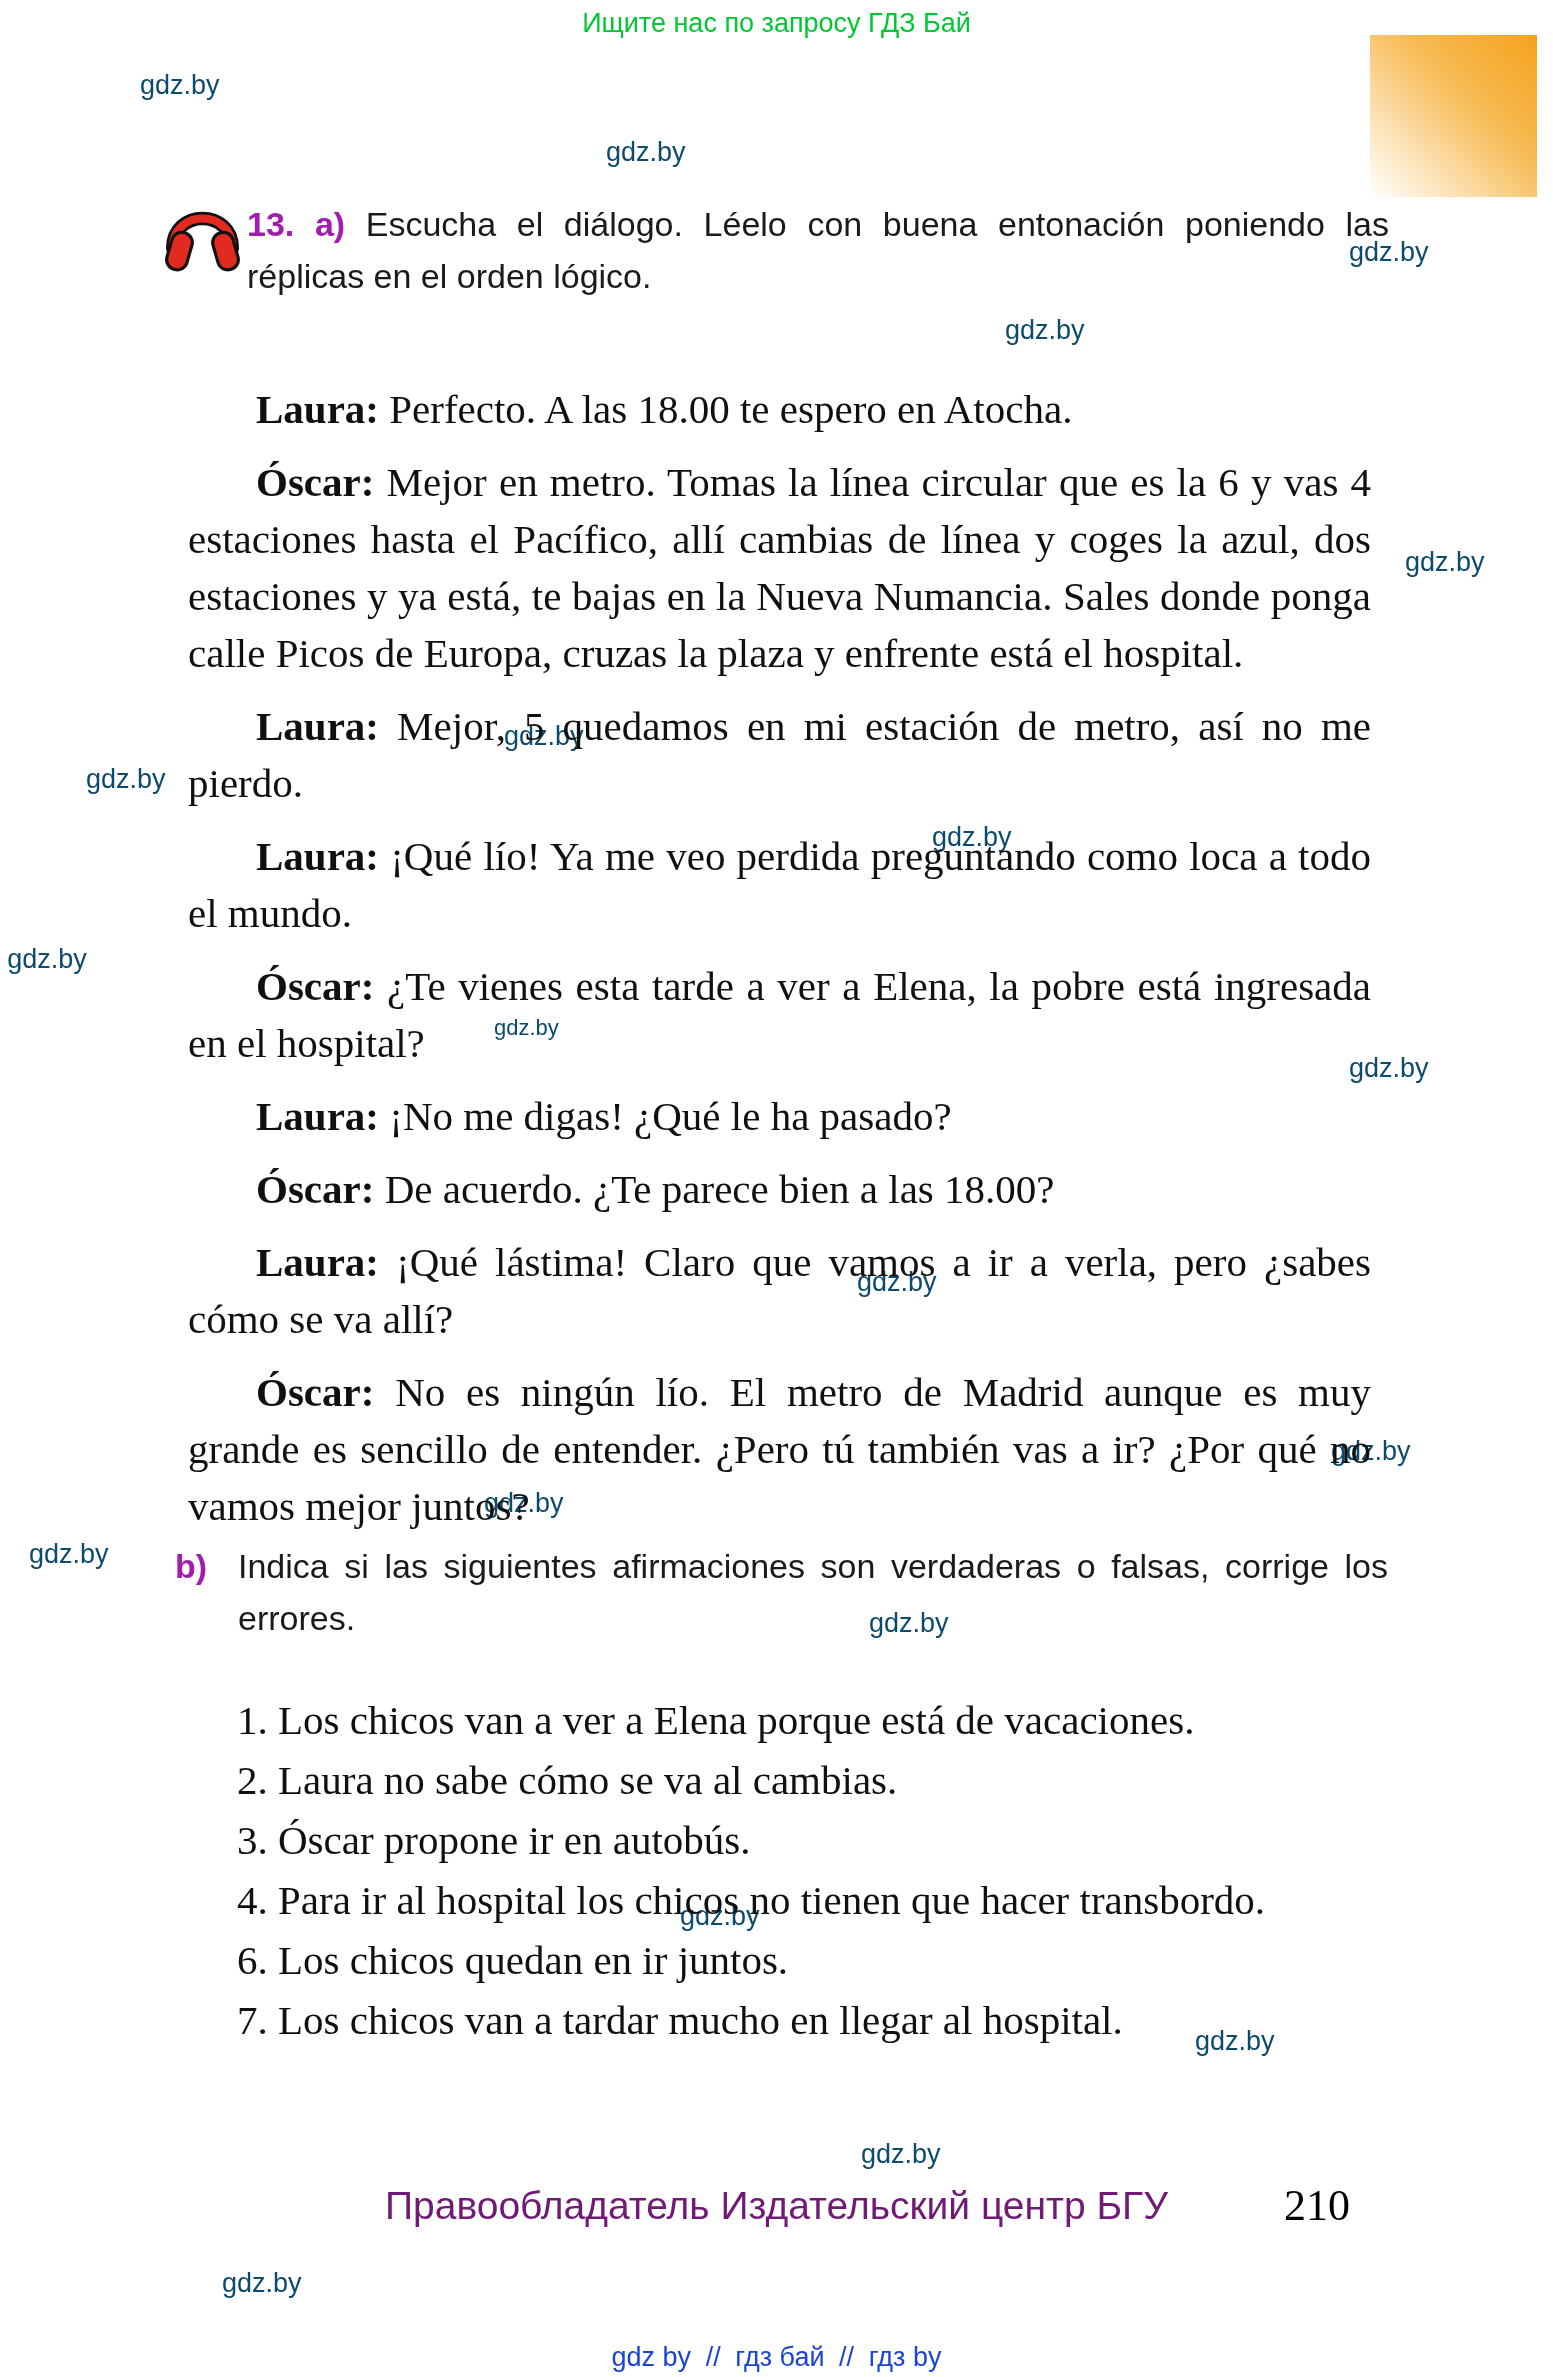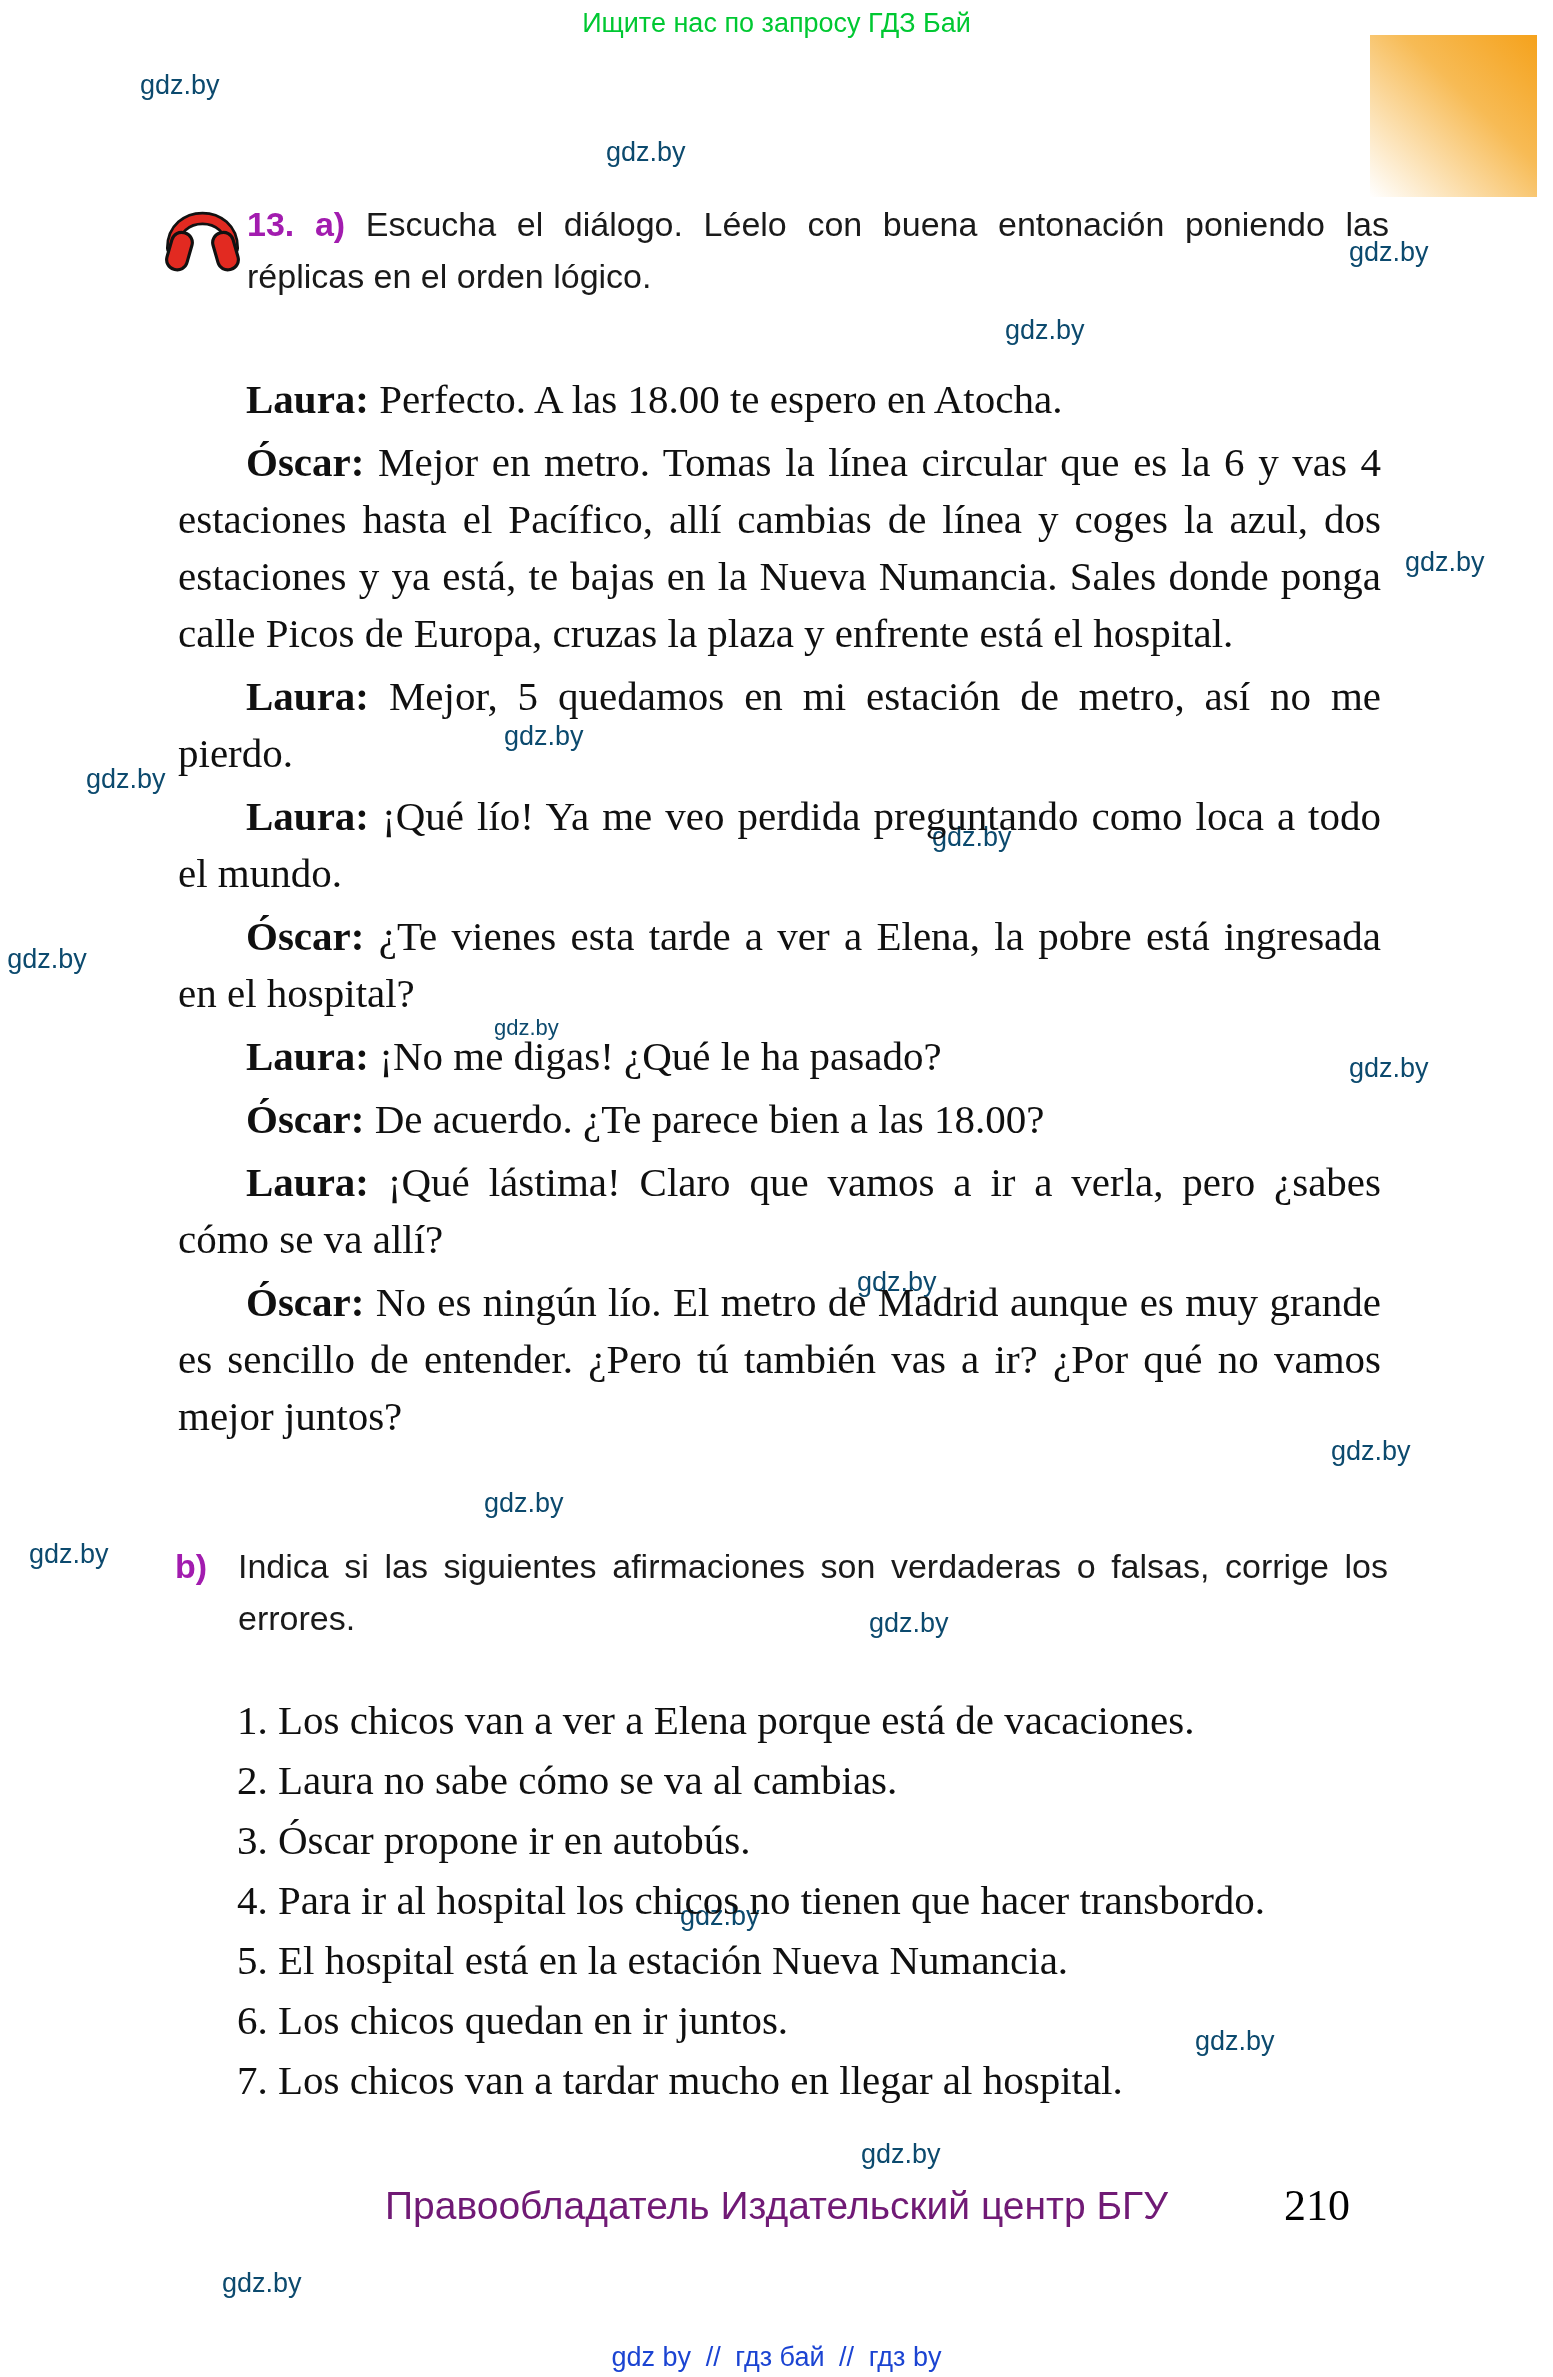--- a/index.html
+++ b/index.html
@@ -10,21 +10,21 @@
   .orange-deco{position:absolute;left:1370px;top:35px;width:167px;height:162px;
         background:linear-gradient(to bottom left,#f5a21c 0%,#f7bb55 40%,#fce3b8 75%,#ffffff 100%);}
   .wm{position:absolute;font-family:"Liberation Sans",sans-serif;color:#0c4a6e;
         white-space:nowrap;font-size:27px;line-height:1.1;}
   .hp{position:absolute;left:161px;top:194px;width:83px;height:85px;}
   .part-a{position:absolute;left:247px;top:198px;width:1142px;
         font:400 34px/52px "Liberation Sans",sans-serif;text-align:justify;color:#1a1a1a;}
   .red-label{color:#a21caf;font-weight:700;}
   .dialogue{position:absolute;left:172px;top:365px;width:1215px;
         font:400 41px/57px "Liberation Serif",serif;color:#101010;}
-  .turn{margin:6px;text-indent:68px;text-align:justify;}
+  .turn{margin:16px;text-indent:68px;text-align:justify;}
   .turn b{font-weight:700;}
   .part-b{position:absolute;left:238px;top:1540px;width:1150px;
         font:400 34px/52px "Liberation Sans",sans-serif;text-align:justify;color:#1a1a1a;}
   .part-b .red-label{position:absolute;left:-63px;top:0;}
   .statements{position:absolute;left:172px;top:1690px;width:1215px;
         font:400 41px/60px "Liberation Serif",serif;color:#101010;}
   .stmt{margin:0;text-indent:65px;text-align:justify;}
   .copyright{position:absolute;top:2182px;left:0;width:100%;text-align:center;
         font:400 39px/47px "Liberation Sans",sans-serif;color:#701a75;}
   .pagenum{position:absolute;left:1284px;top:2180px;
@@ -124,21 +124,20 @@
   <div class="statements">
 
       <p class="stmt"><span class="num">1.</span> <span>Los chicos van a ver a Elena porque está de vacaciones.</span></p>
 
       <p class="stmt"><span class="num">2.</span> <span>Laura no sabe cómo se va al cambias.</span></p>
 
       <p class="stmt"><span class="num">3.</span> <span>Óscar propone ir en autobús.</span></p>
 
       <p class="stmt"><span class="num">4.</span> <span>Para ir al hospital los chicos no tienen que hacer transbordo.</span></p>
 
-      <p class="stmt"><span class="num">5.</span> <span>El hospital está en la estación Nueva Numancia.</span></p>
 
       <p class="stmt"><span class="num">6.</span> <span>Los chicos quedan en ir juntos.</span></p>
 
       <p class="stmt"><span class="num">7.</span> <span>Los chicos van a tardar mucho en llegar al hospital.</span></p>
     </div>
 
   <div class="copyright">Правообладатель Издательский центр БГУ</div>
 
   <div class="pagenum">210</div>
 

